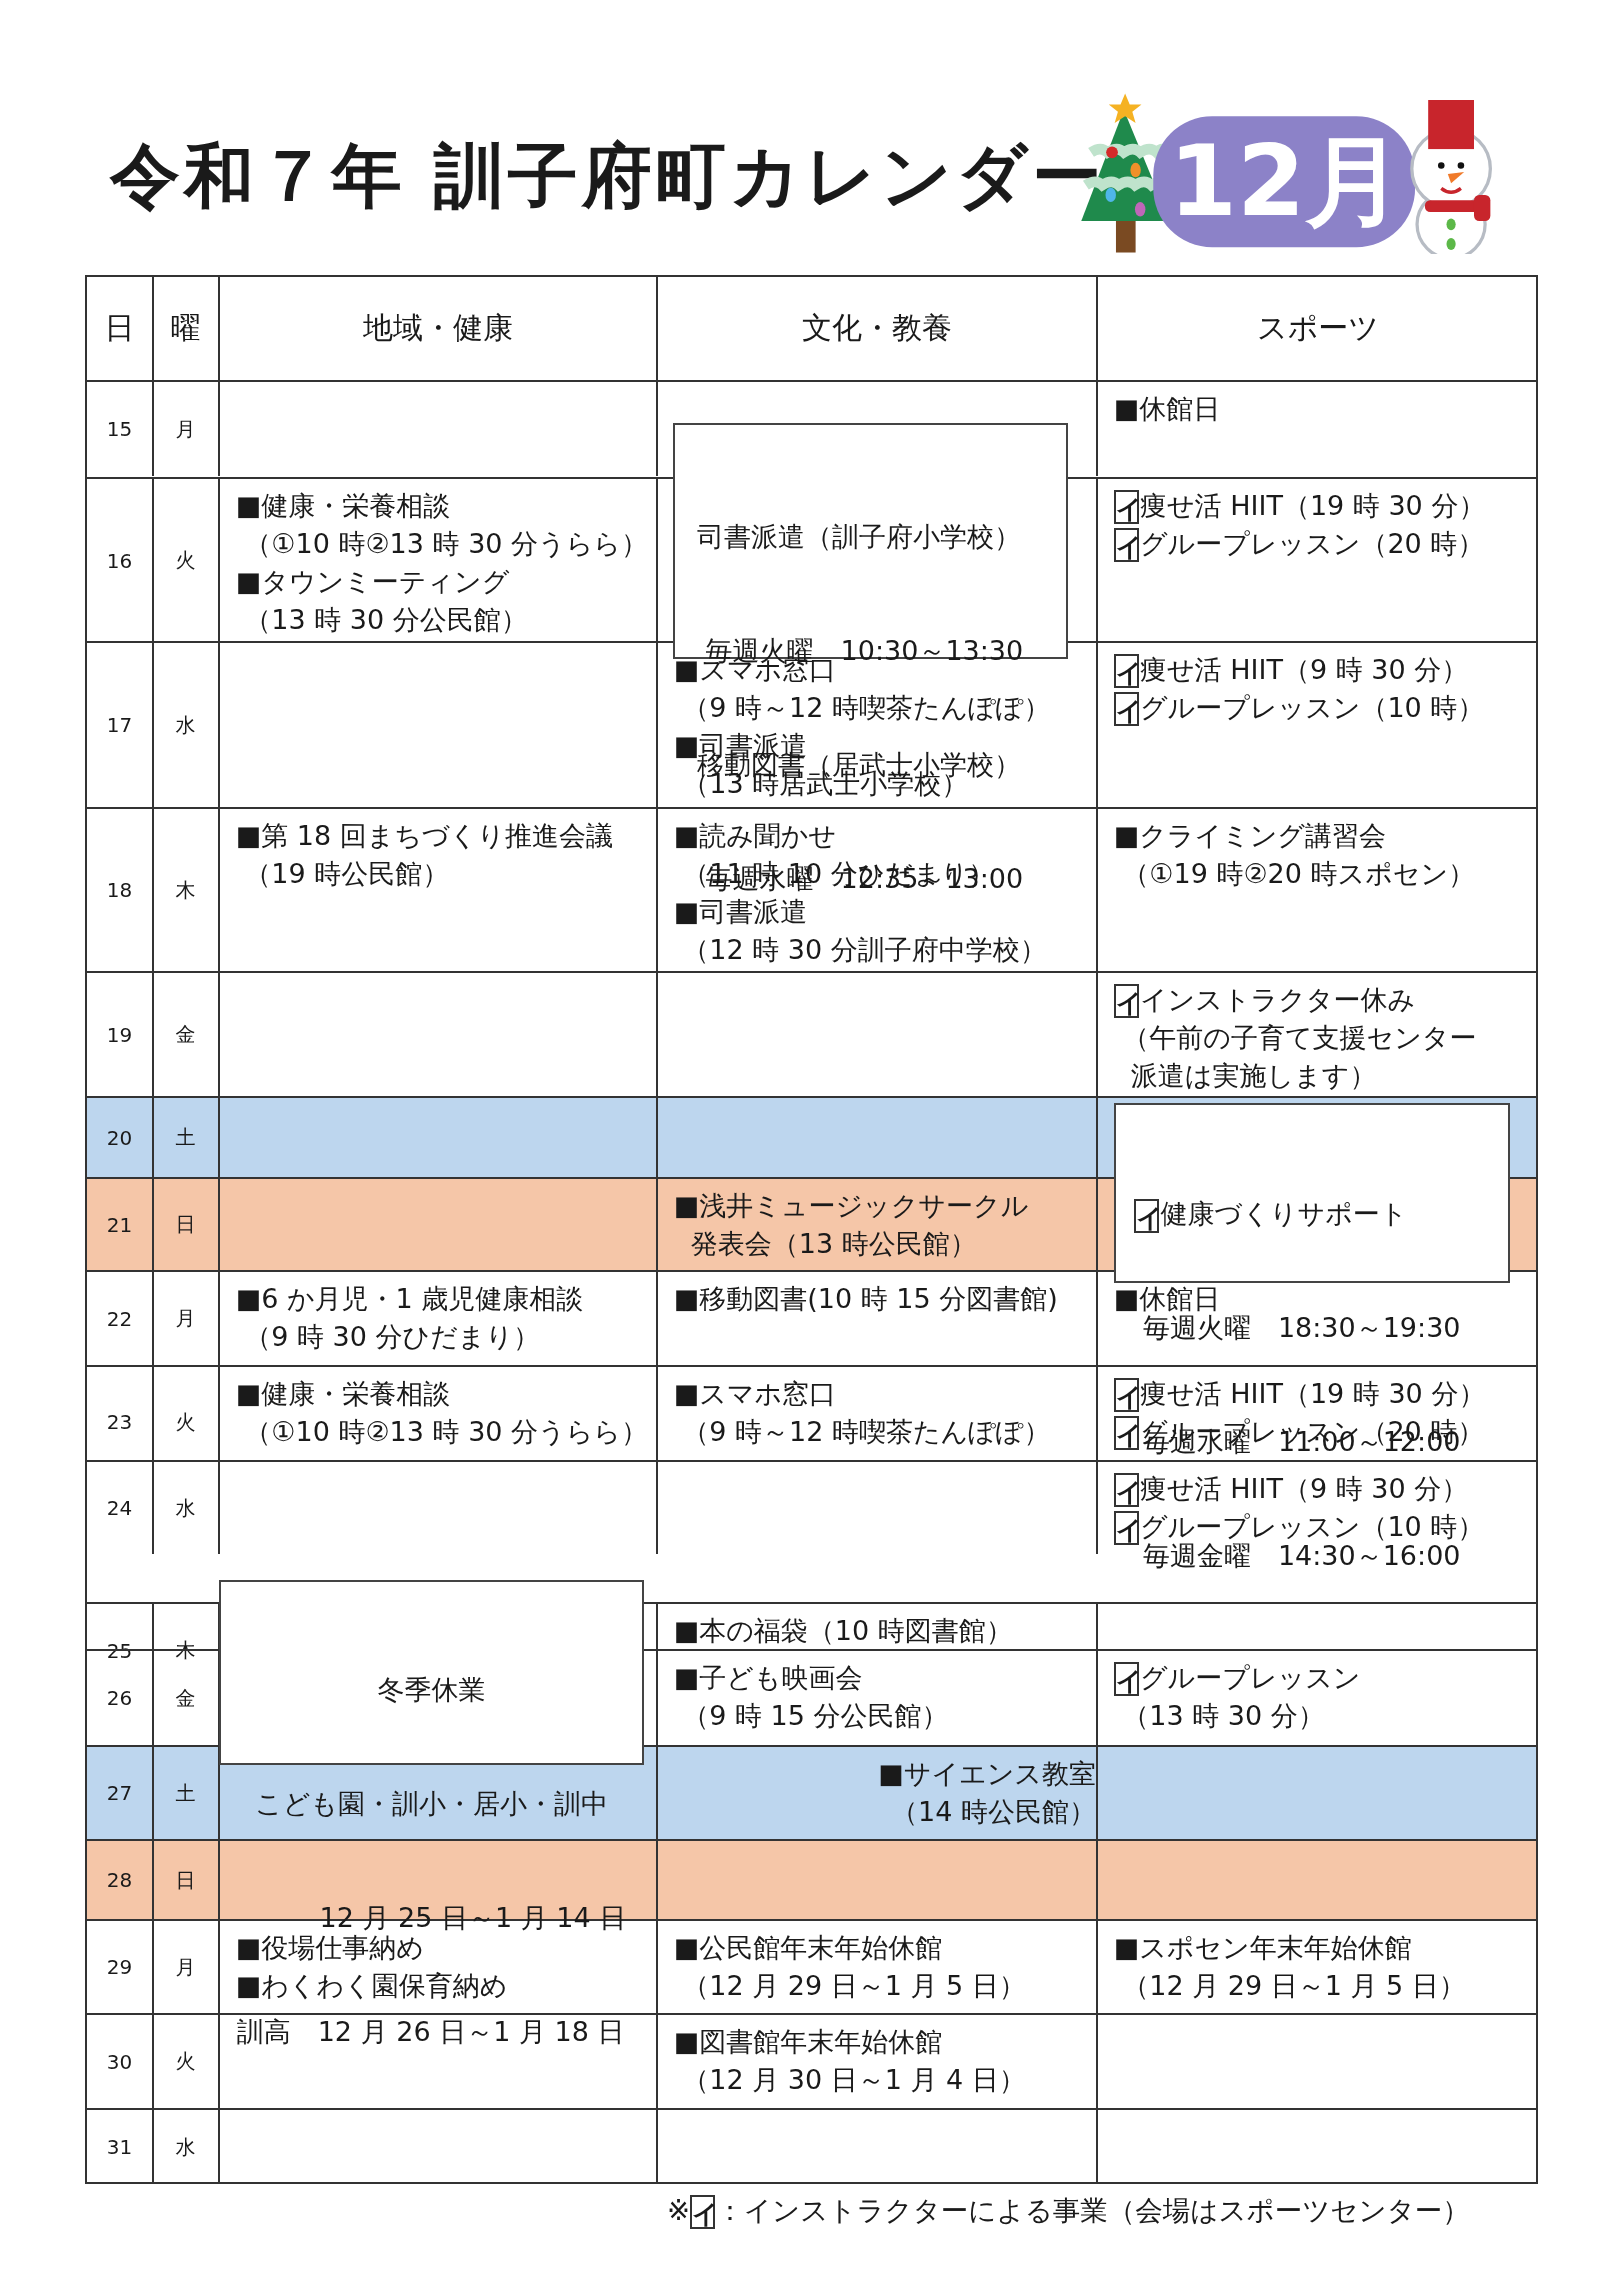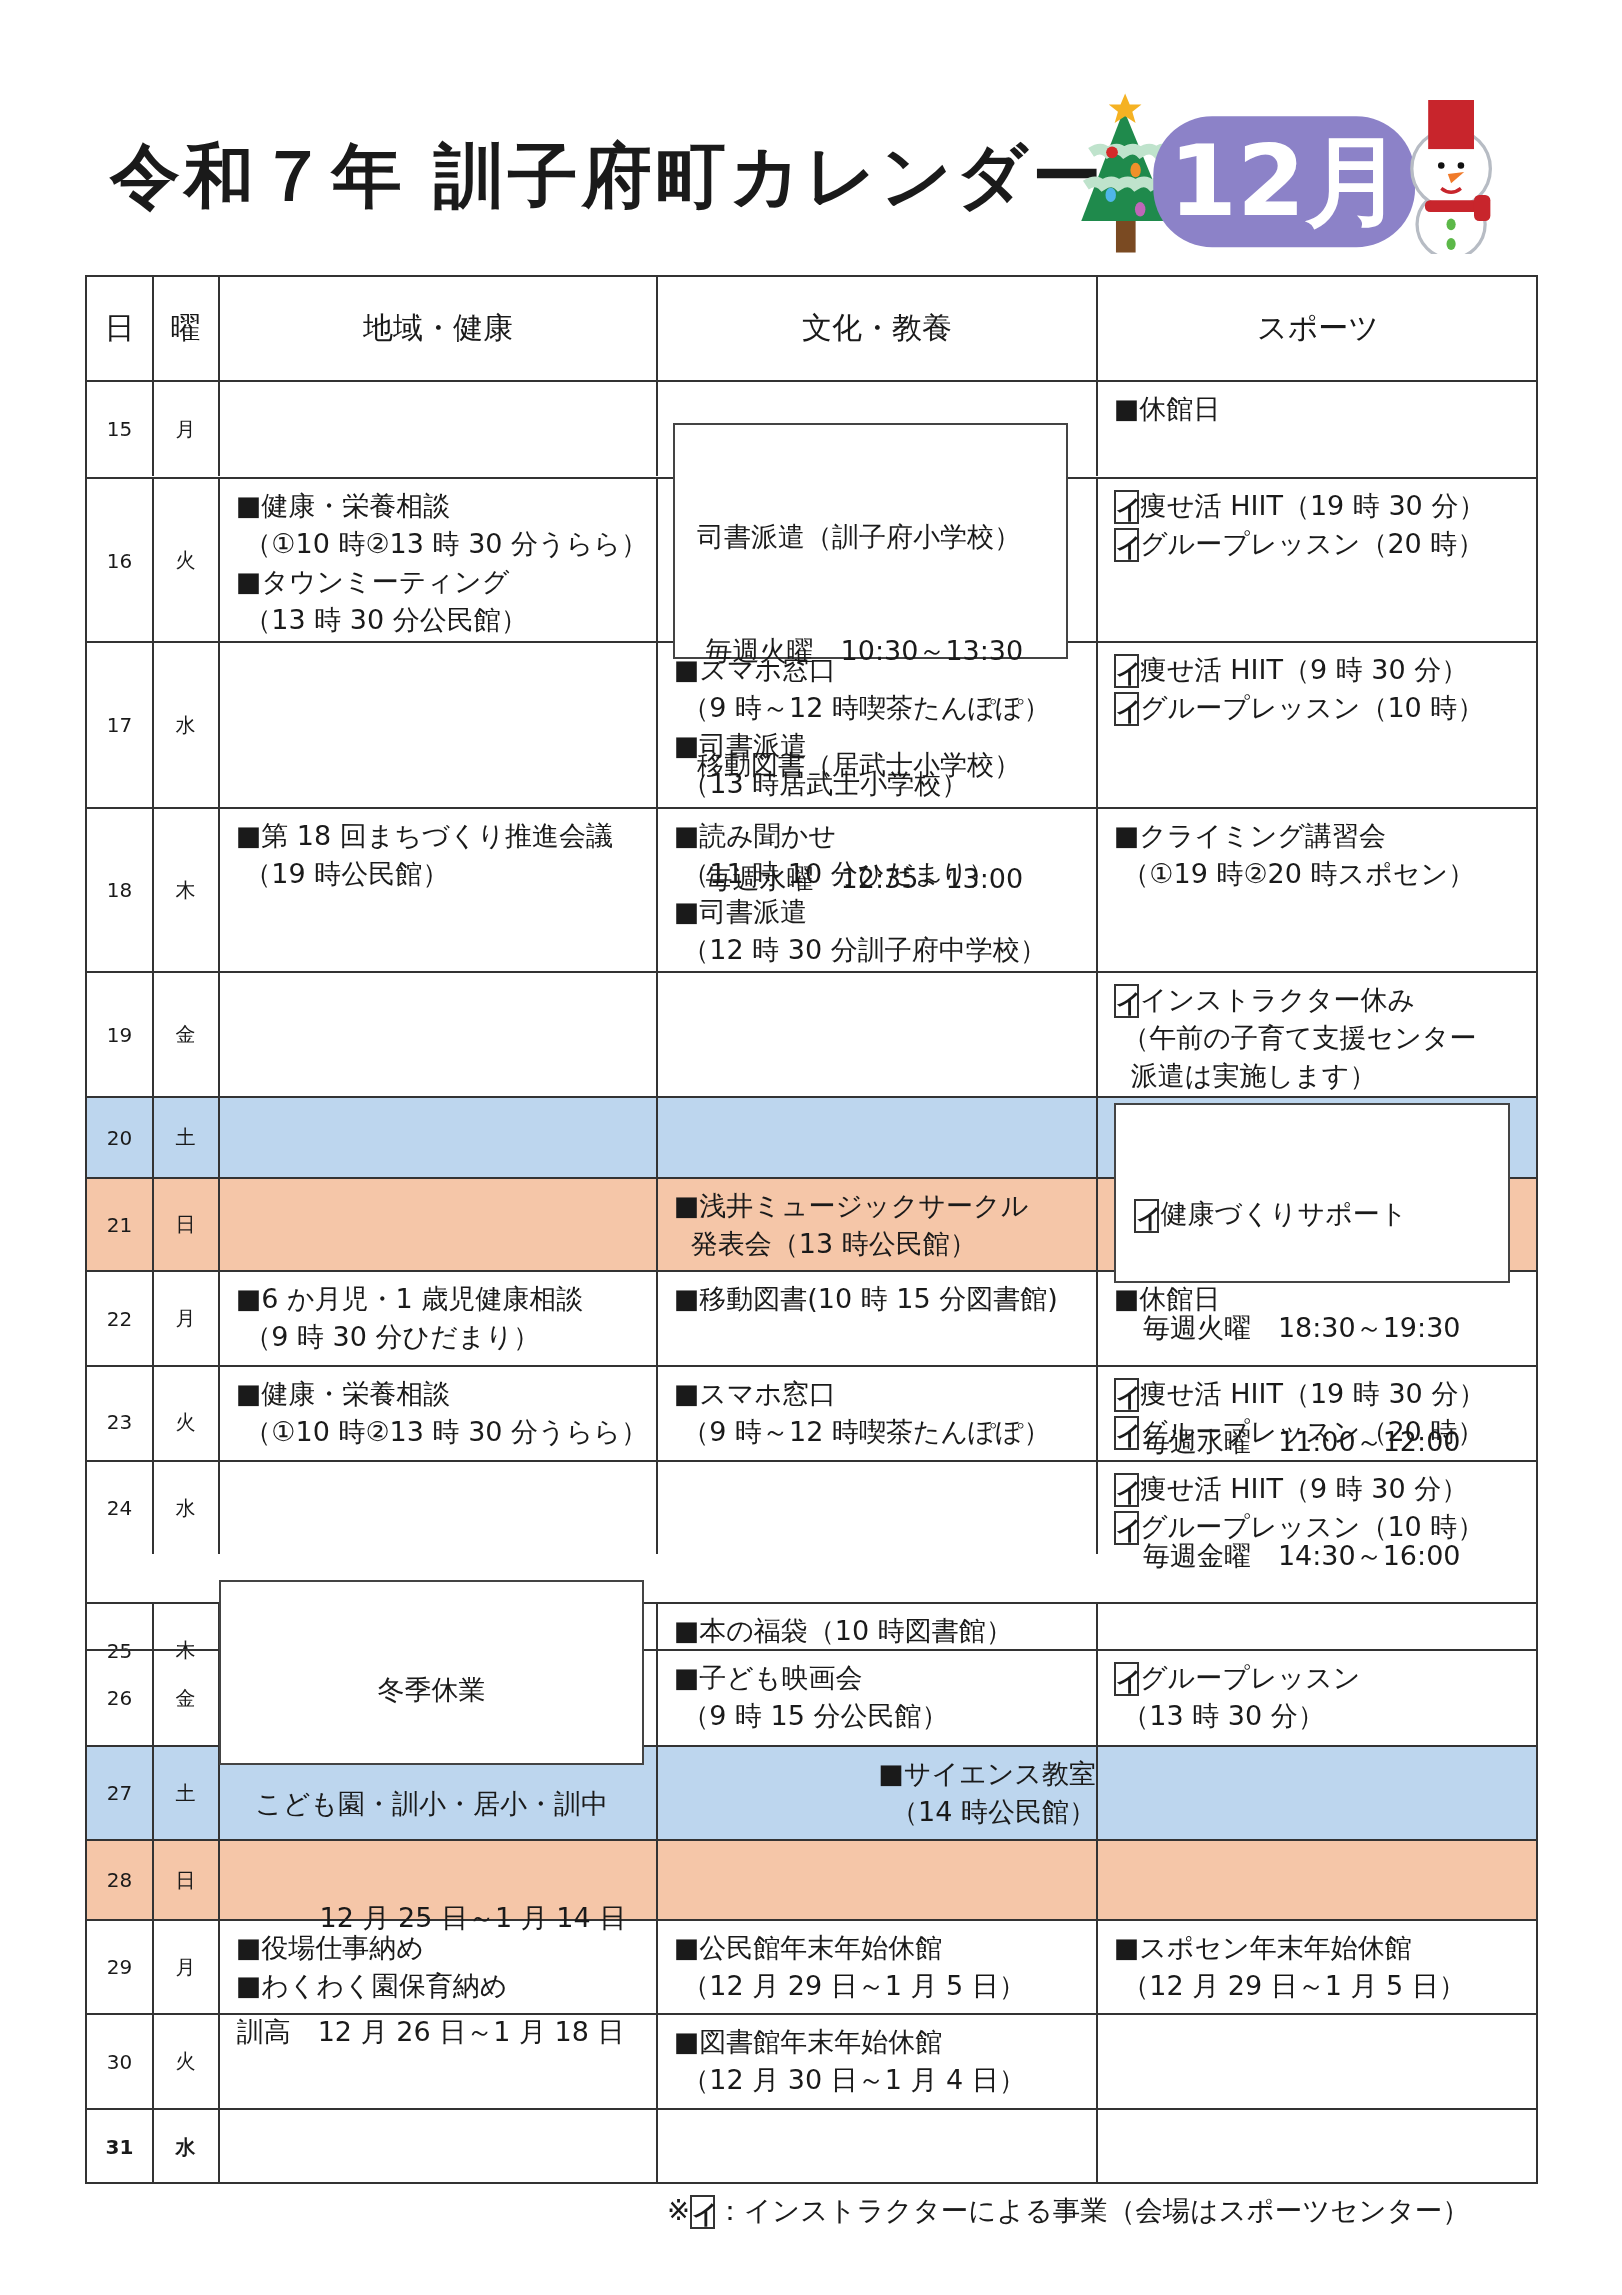--- a/index.html
+++ b/index.html
@@ -274,21 +274,21 @@
       <div class="cell c2">
         <div class="content"></div>
       </div>
       <div class="cell c3">
         <div class="content"><span class="line"><span>■図書館年末年始休館</span></span><span class="line"><span> （12 月 30 日～1 月 4 日）</span></span></div>
       </div>
       <div class="cell c4">
         <div class="content"></div>
       </div>
     </div>
-    <div class="row" style="top: 1831px; height: 76px; font-weight: bold;">
+    <div class="row" style="top: 1831px; height: 76px;">
       <div class="cell c0 center">31</div>
       <div class="cell c1 center">水</div>
       <div class="cell c2">
         <div class="content"></div>
       </div>
       <div class="cell c3">
         <div class="content"></div>
       </div>
       <div class="cell c4">
         <div class="content"></div>

